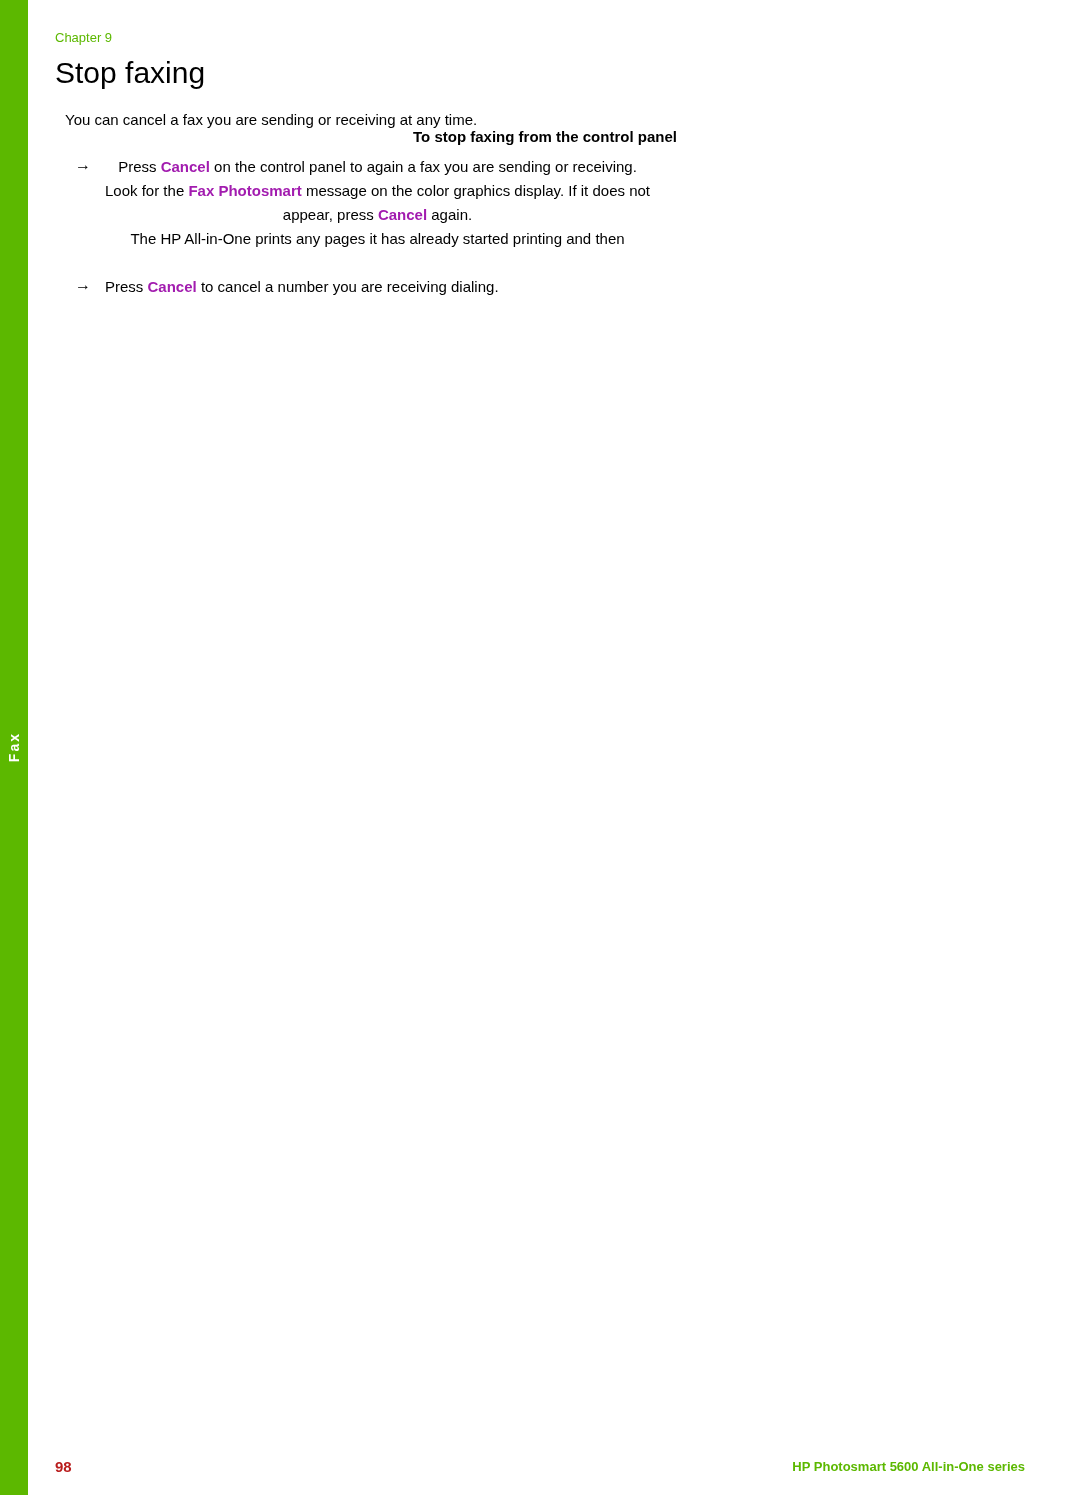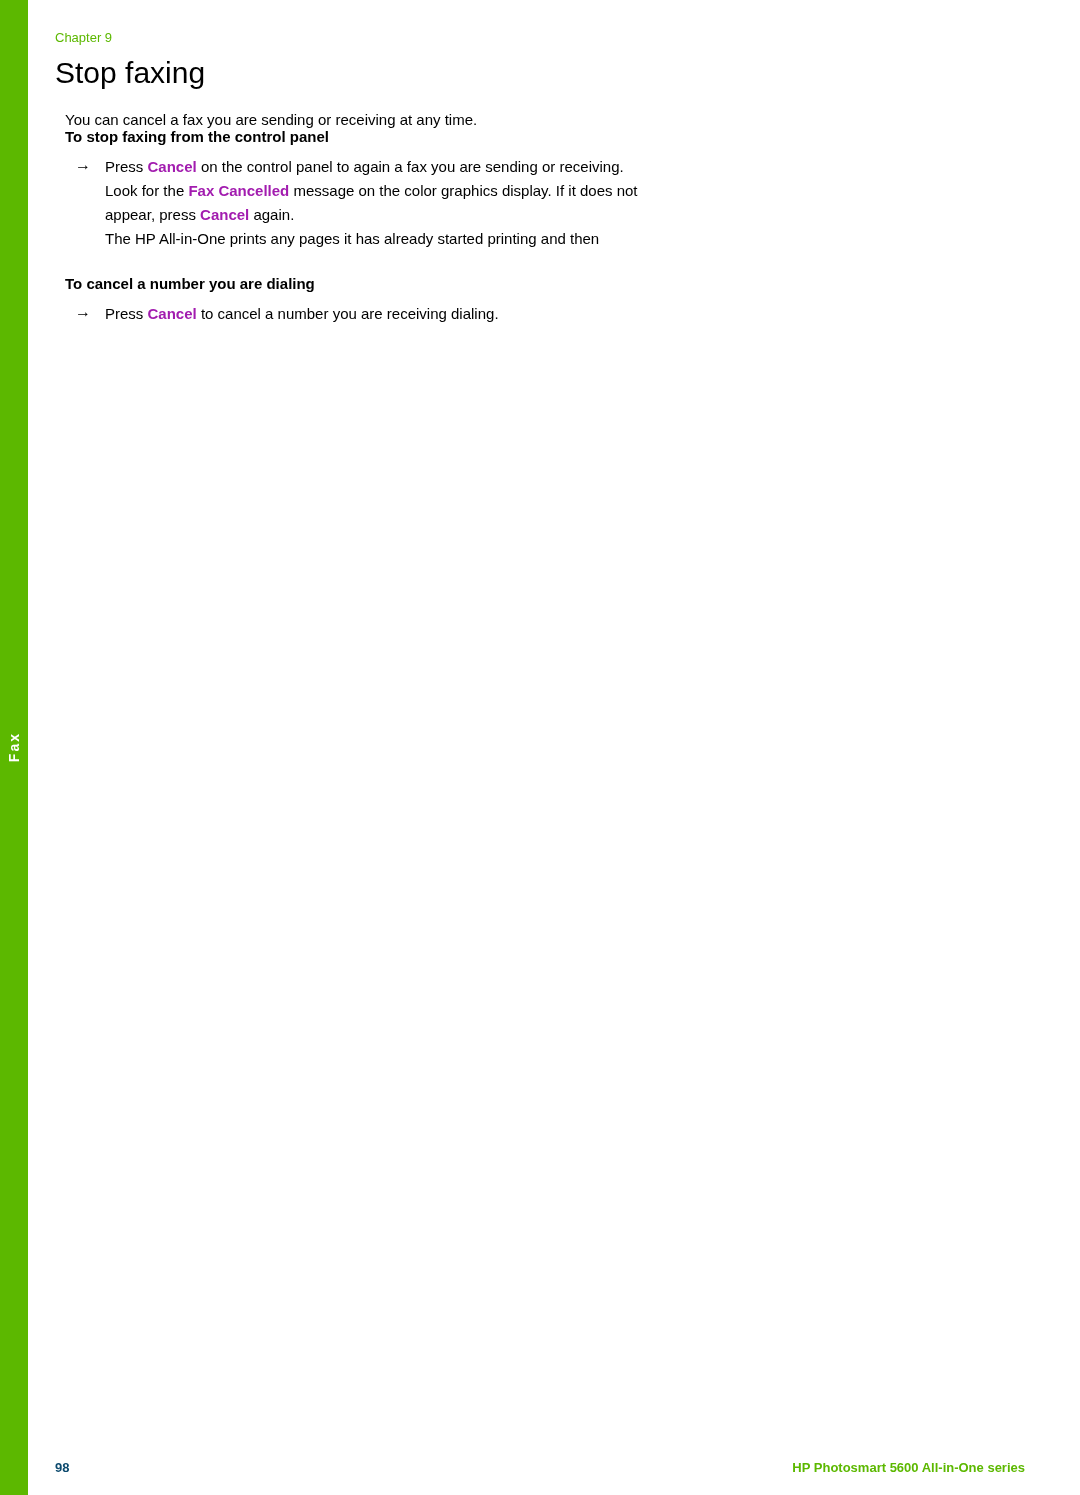--- a/index.html
+++ b/index.html
@@ -112,36 +112,37 @@
     }
 
     .green-text {
       color: #a21caf;
       font-weight: bold;
     }
 
     
     .section-gap {
       margin-bottom: 24px;
+      text-align: center;
     }
 
     
     .footer {
       position: absolute;
       bottom: 20px;
       left: 55px;
       right: 55px;
       display: flex;
       justify-content: space-between;
       align-items: center;
     }
 
     .footer-page-number {
-      font-size: 13px;
-      color: #0c4a6e;
+      font-size: 15px;
+      color: #b91c1c;
       font-weight: bold;
     }
 
     .footer-product-name {
       font-size: 13px;
       color: #5cb800;
       font-weight: bold;
     }
   </style>
 </head>
@@ -161,29 +162,28 @@
 
     <p class="intro-text">You can cancel a fax you are sending or receiving at any time.</p>
 
     <div class="section-gap">
       <div class="section-heading">To stop faxing from the control panel</div>
 
       <div class="bullet-item">
         <span class="arrow-icon">→</span>
         <div class="bullet-content">
           <span>Press </span><span class="green-text">Cancel</span><span> on the control panel to again a fax you are sending or receiving.</span><br>
-          <span>Look for the </span><span class="green-text">Fax Cancelled</span><span> message on the color graphics display. If it does not</span><br>
+          <span>Look for the </span><span class="green-text">Fax Photosmart</span><span> message on the color graphics display. If it does not</span><br>
           <span>appear, press </span><span class="green-text">Cancel</span><span> again.</span><br>
           <span>The HP All-in-One prints any pages it has already started printing and then</span><br>
         </div>
       </div>
     </div>
 
     <div class="section-gap">
-      <div class="section-heading">To cancel a number you are dialing</div>
 
       <div class="bullet-item">
         <span class="arrow-icon">→</span>
         <div class="bullet-content">
           <span>Press </span><span class="green-text">Cancel</span><span> to cancel a number you are receiving dialing.</span>
         </div>
       </div>
     </div>
 
   </div>

